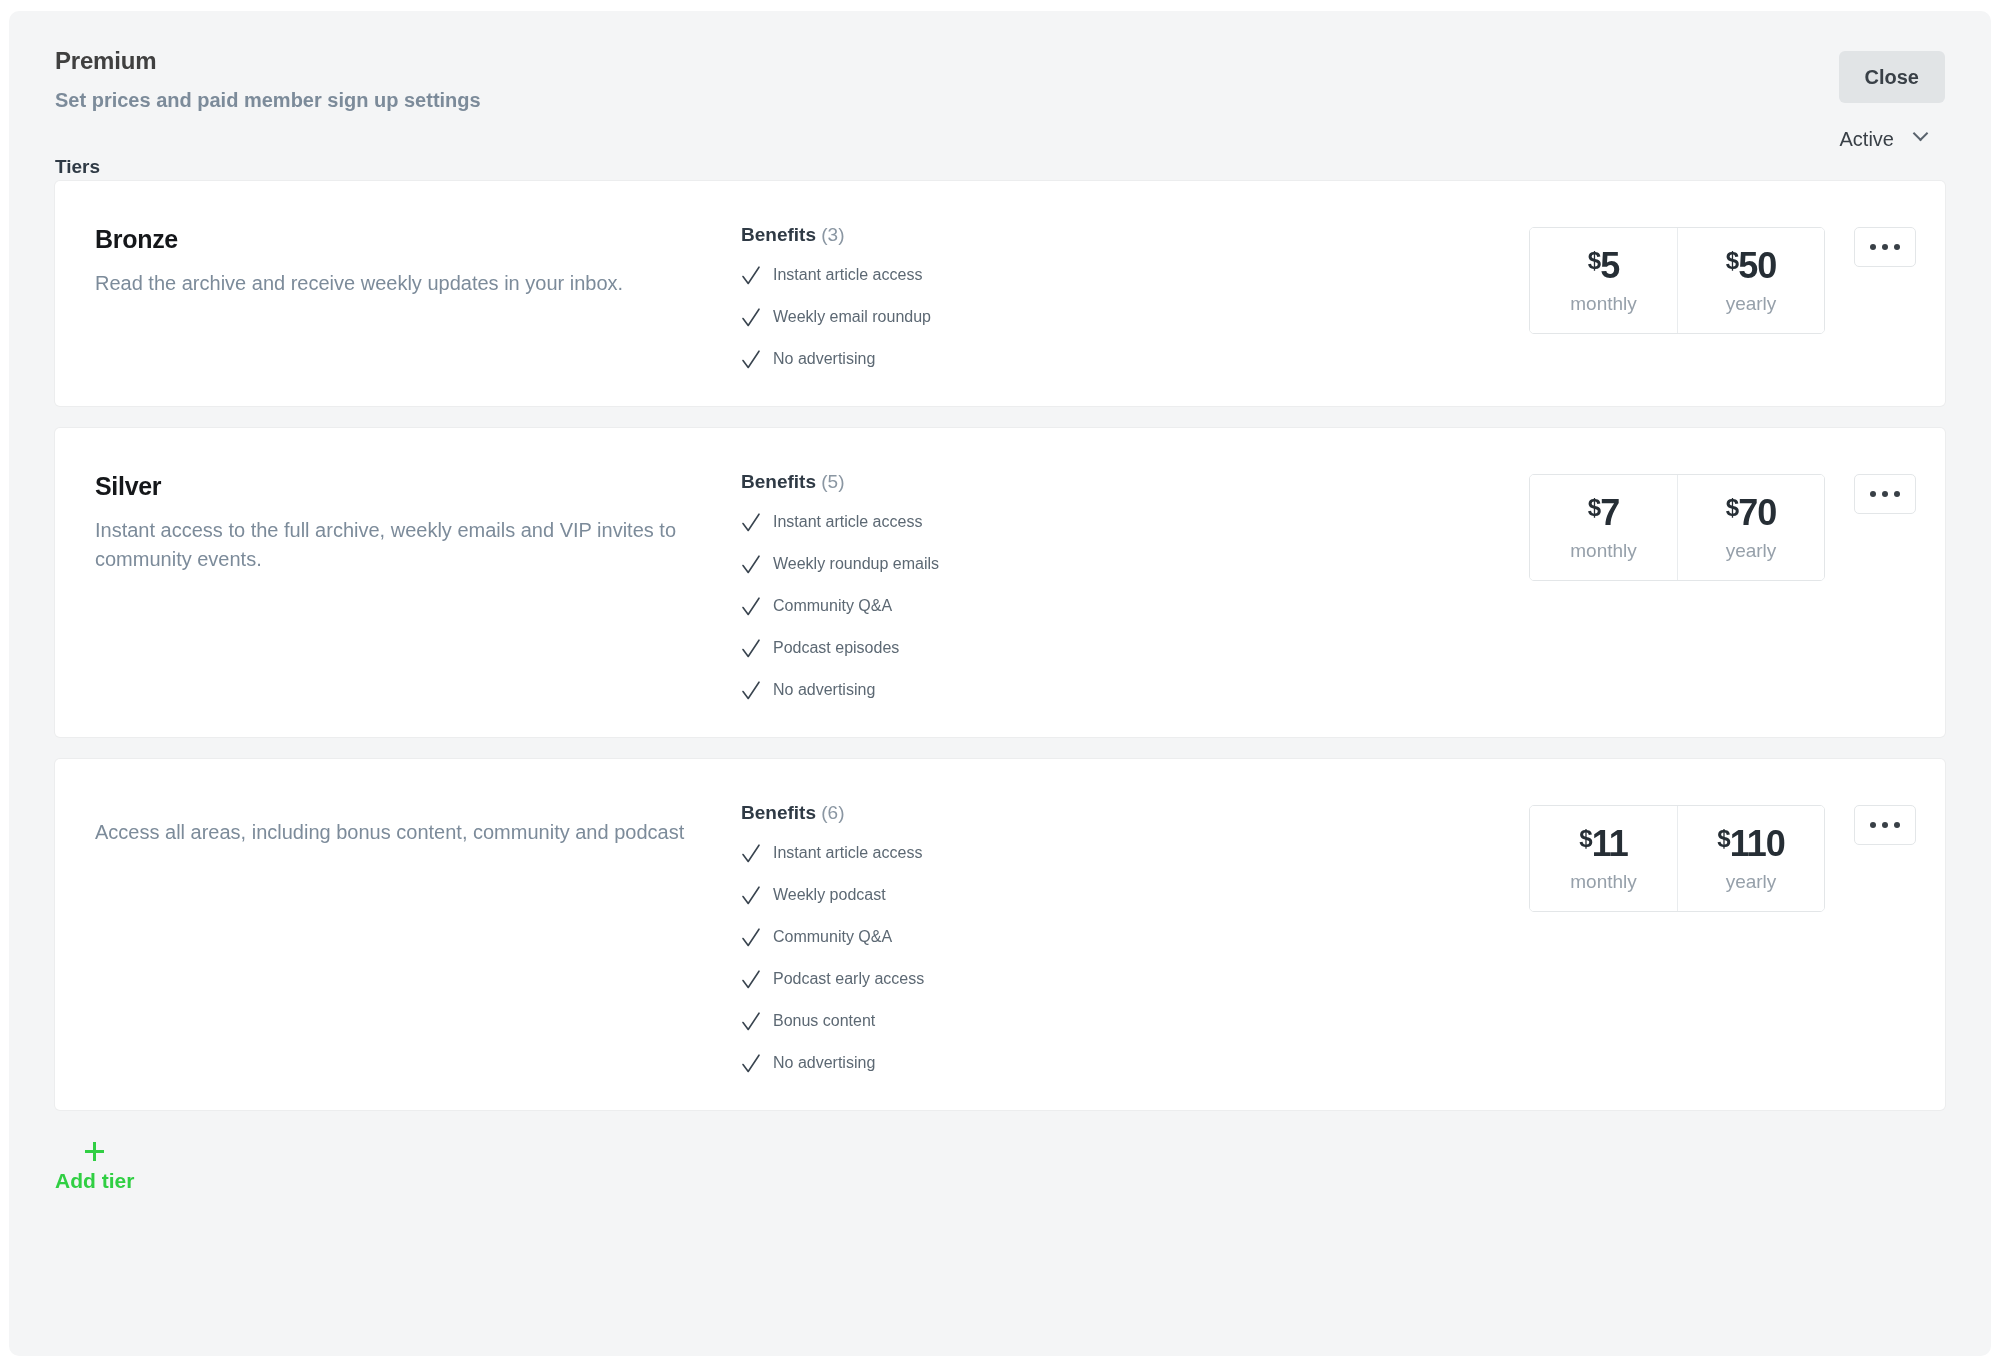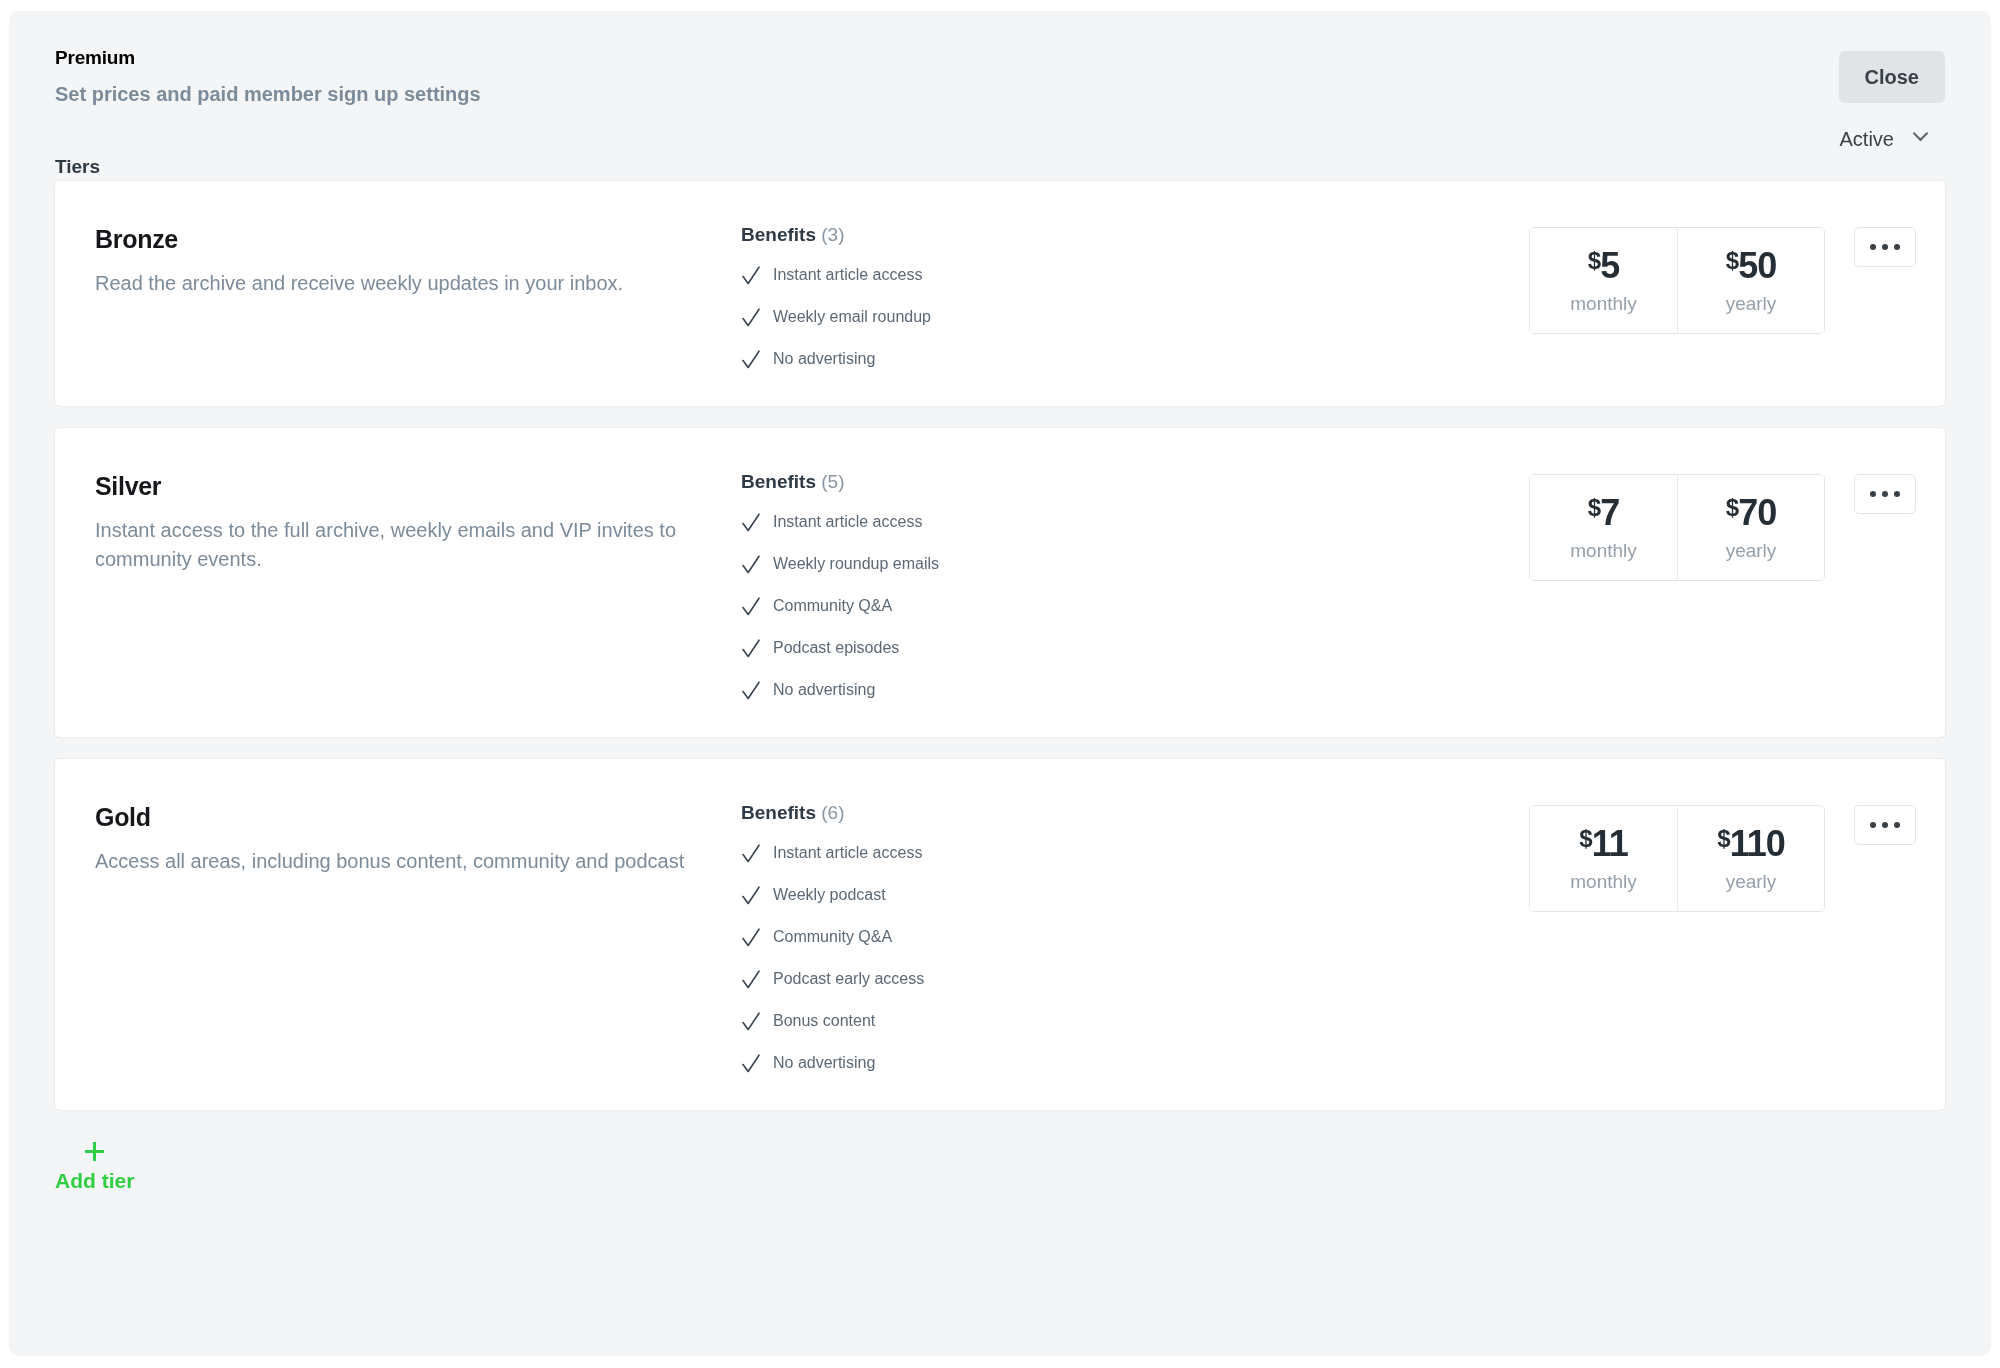--- a/index.html
+++ b/index.html
@@ -23,23 +23,23 @@
     overflow: hidden;
   }
 
   
   .header {
     position: relative;
     padding: 36px 46px 0 46px;
     height: 118px;
   }
   .header-title {
-    font-size: 19px;
-    font-weight: 700;
-    color: #000000;
+    font-size: 24px;
+    font-weight: 700;
+    color: #404040;
     letter-spacing: -0.2px;
     line-height: 1.2;
   }
   .header-subtitle {
     margin-top: 11px;
     font-size: 20px;
     color: #7c8b9a;
     font-weight: 700;
     line-height: 1.3;
   }
@@ -393,21 +393,20 @@
         <div class="tier-actions">
           <button class="menu-button">
             <span class="menu-dot"></span>
             <span class="menu-dot"></span>
             <span class="menu-dot"></span>
           </button>
         </div>
       </div>
       <div class="tier-card">
         <div class="tier-left">
-          <div class="tier-name">Gold</div>
           <div class="tier-desc">Access all areas, including bonus content, community and podcast</div>
         </div>
         <div class="tier-benefits">
           <div class="benefits-head"><span>Benefits</span> <span class="benefits-count">(6)</span></div>
           <div class="benefit-row">
             <svg class="check-icon" viewBox="0 0 20 22">
               <path d="M2 12.5 L7.2 19.5 L18 3.2" fill="none" stroke="#39444f" stroke-width="1.6" stroke-linecap="round" stroke-linejoin="round"></path>
             </svg>
             <span class="benefit-label">Instant article access</span>
           </div>

